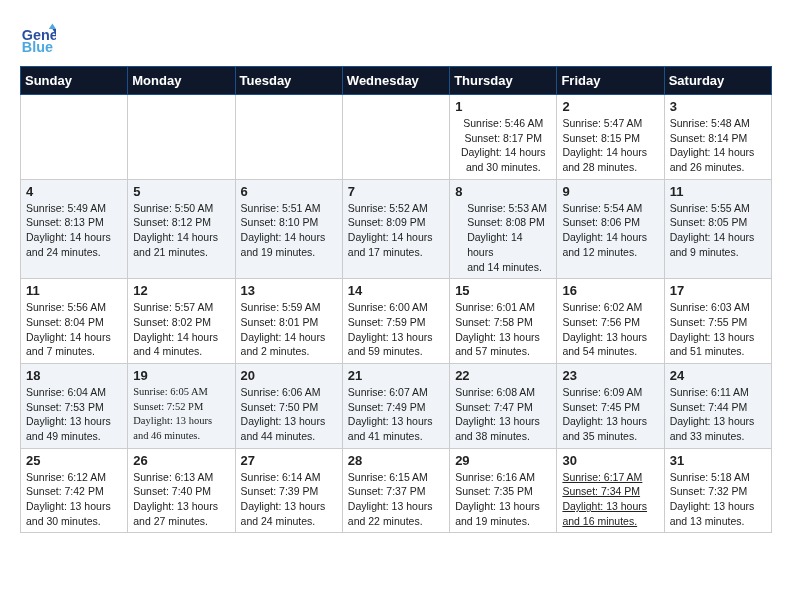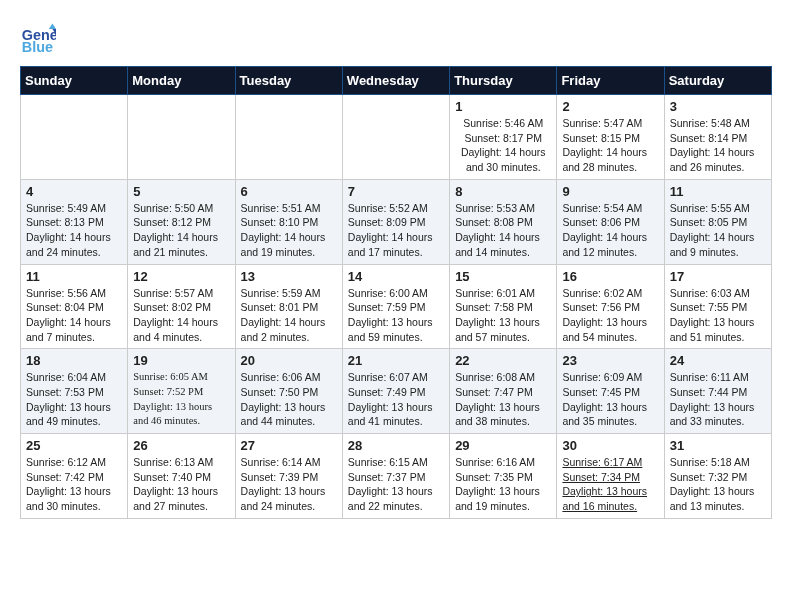--- a/index.html
+++ b/index.html
@@ -163,21 +163,21 @@
         </td>
         <td>
           <span class="day-number">7</span>
           <div class="day-info" style="white-space: pre-line;">Sunrise: 5:52 AM
 Sunset: 8:09 PM
 Daylight: 14 hours
 and 17 minutes.</div>
         </td>
         <td>
           <span class="day-number">8</span>
-          <div class="day-info" style="white-space: pre-line;">Sunrise: 5:53 AM
+          <div class="day-info" style="white-space: pre-line; margin-left: 12px;">Sunrise: 5:53 AM
 Sunset: 8:08 PM
 Daylight: 14 hours
 and 14 minutes.</div>
         </td>
         <td>
           <span class="day-number">9</span>
           <div class="day-info" style="white-space: pre-line;">Sunrise: 5:54 AM
 Sunset: 8:06 PM
 Daylight: 14 hours
 and 12 minutes.</div>

